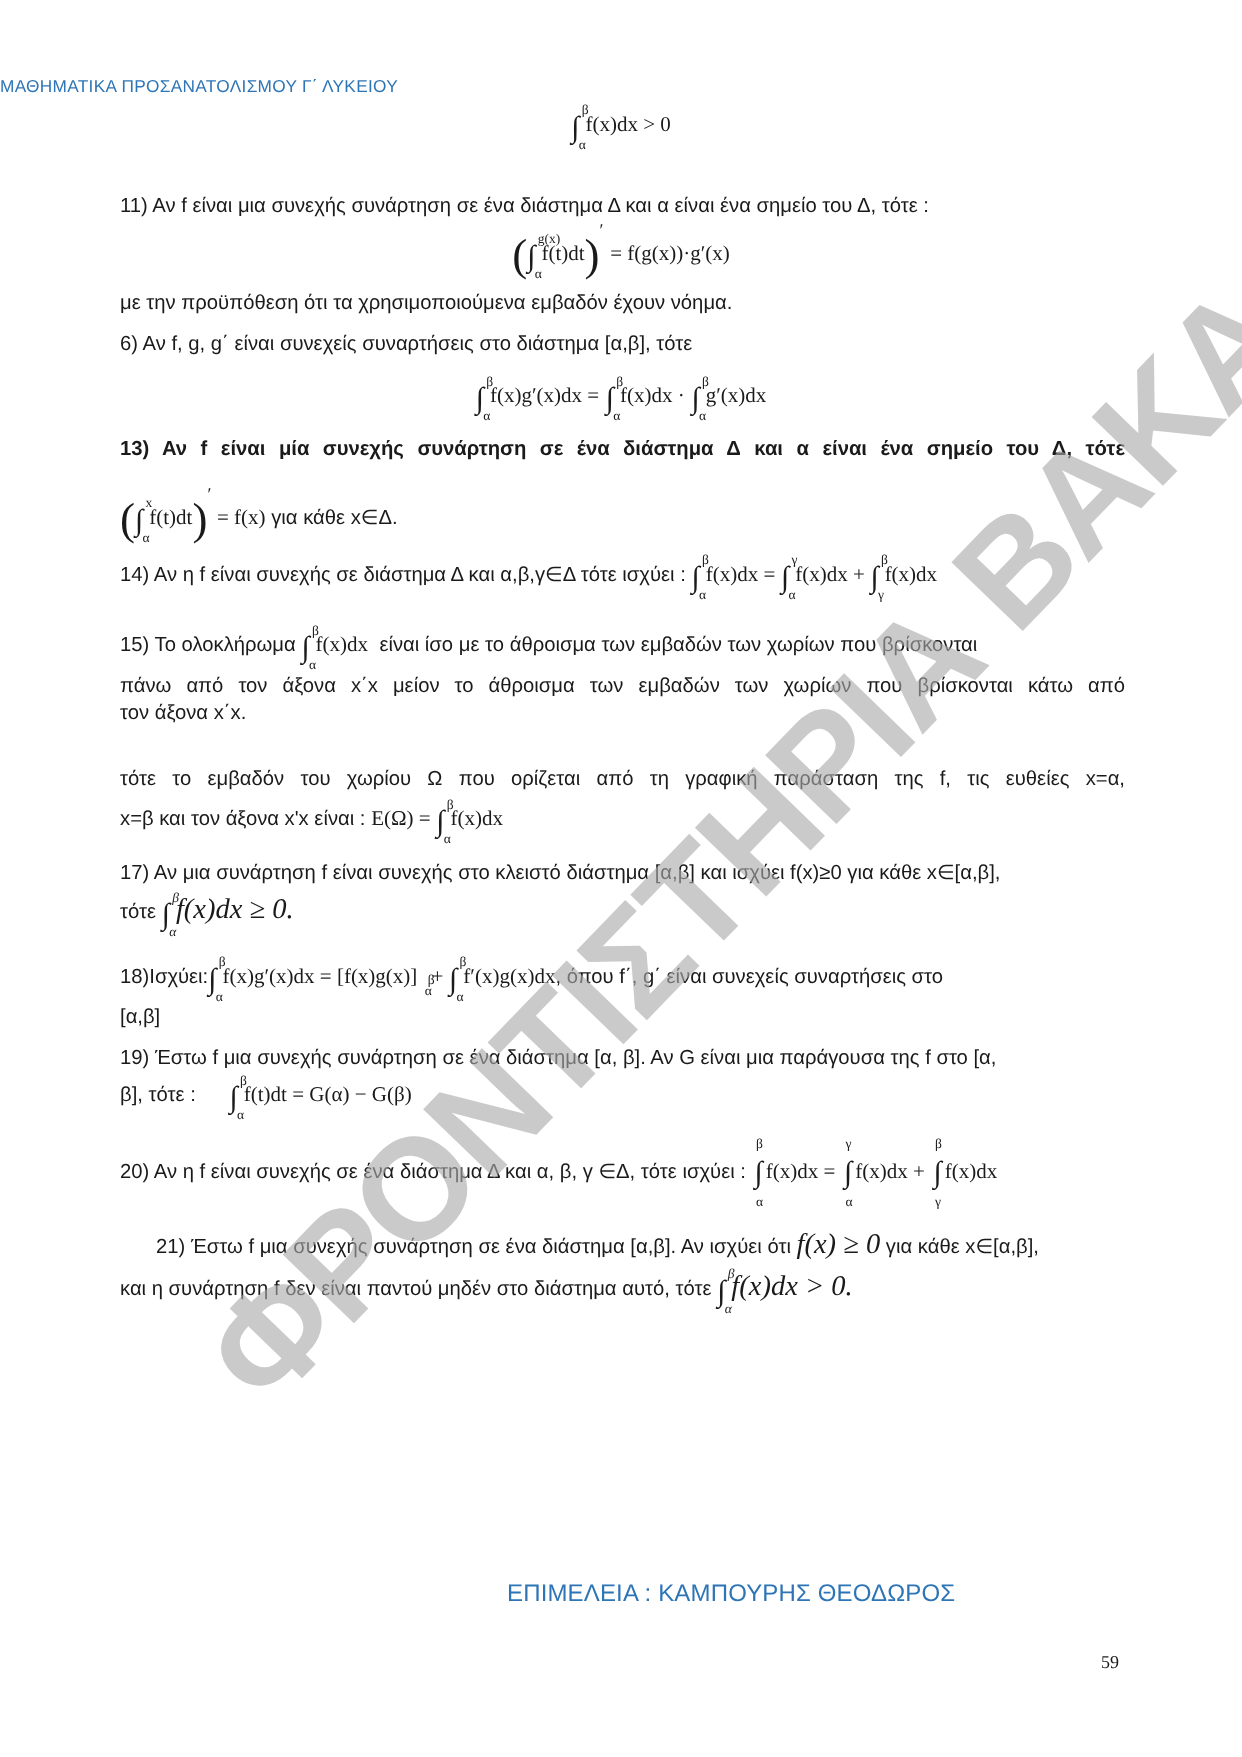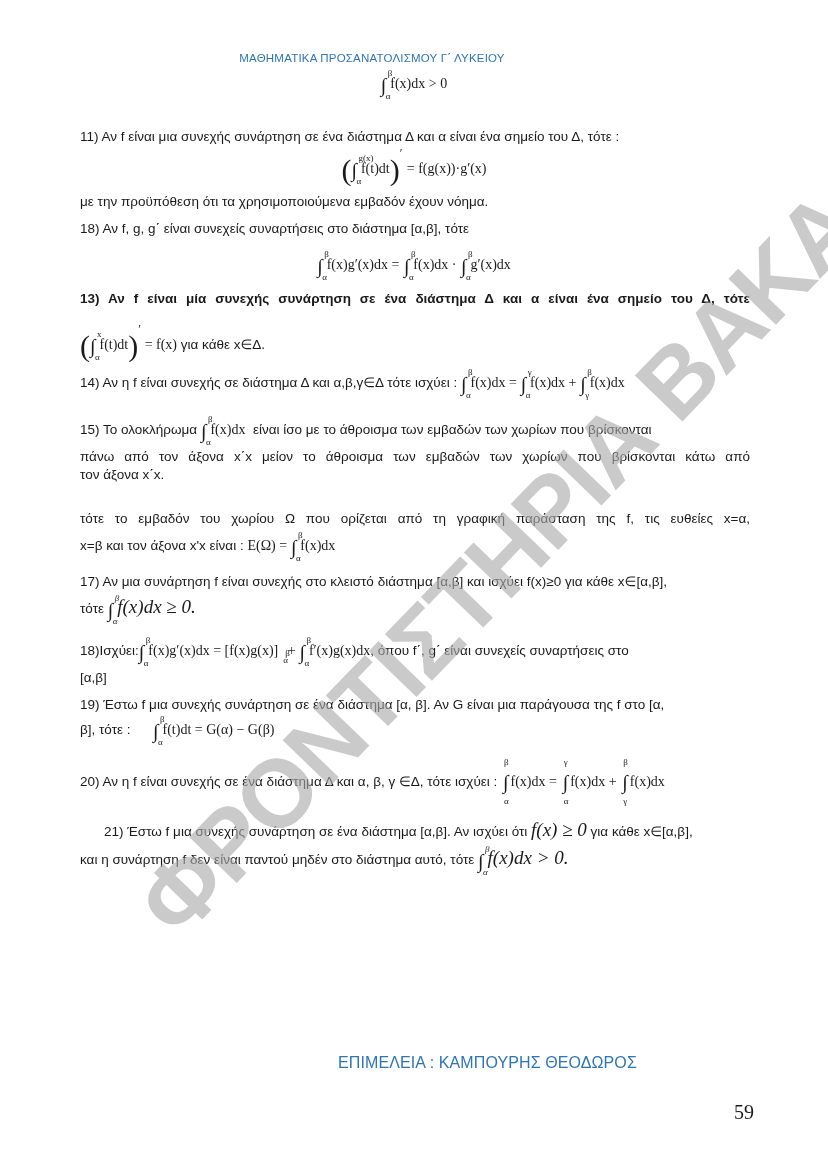--- a/index.html
+++ b/index.html
@@ -1,54 +1,54 @@
 <!DOCTYPE html>
 <html><head>
 <meta charset="utf-8">
 <style>
   html, body { margin: 0; padding: 0; background: #ffffff; }
   body { width: 828px; height: 1171px; position: relative; overflow: hidden; font-family: "Liberation Sans", sans-serif; color: #1a1a1a; }
   .page { position: absolute; left: 0; top: 0; width: 828px; height: 1171px; }
-  .header { position: absolute; top: 52px; left: 0; width: 744px; text-align: center; color: #2e75b6; font-size: 11.5px; letter-spacing: 0.2px; font-variant: small-caps; }
+  .header { position: absolute; top: 52px; left: 0; width: 744px; color: #2e75b6; font-size: 11.5px; letter-spacing: 0.2px; font-variant: small-caps; }
   .ln { position: absolute; left: 80px; width: 670px; font-size: 13.5px; line-height: 18px; white-space: nowrap; }
   .just { white-space: normal; text-align: justify; text-align-last: justify; }
   .math { font-family: "Liberation Serif", serif; font-size: 14px; }
   .mathi { font-family: "Liberation Serif", serif; font-size: 19px; font-style: italic; }
   .center { position: absolute; left: 0; width: 828px; text-align: center; }
   .int { display: inline-block; position: relative; font-family: "Liberation Serif", serif; font-size: 20px; line-height: 1; vertical-align: -4px; margin-right: 4px; }
   .int .hi { position: absolute; left: 7px; top: -6px; font-size: 9px; }
   .int .lo { position: absolute; left: 5px; bottom: -6px; font-size: 9px; }
   .intb { display: inline-block; position: relative; font-family: "Liberation Serif", serif; font-size: 20px; line-height: 1; vertical-align: -3px; margin: 0 2px; }
   .intb .hi { position: absolute; left: 1px; top: -14px; font-size: 9px; }
   .intb .lo { position: absolute; left: 1px; bottom: -14px; font-size: 9px; }
   .paren { font-family: "Liberation Serif", serif; font-size: 30px; vertical-align: -7px; font-weight: 200; }
   .prime { font-family: "Liberation Serif", serif; font-size: 12px; vertical-align: 16px; }
   .footer { position: absolute; top: 1054px; left: 338px; color: #2e75b6; font-size: 16px; letter-spacing: 0.1px; }
-  .pagenum { position: absolute; top: 1101px; left: 734px; font-family: "Liberation Serif", serif; font-size: 20px; }
+  .pagenum { position: absolute; top: 1101px; left: 734px; font-family: "Liberation Serif", serif; font-size: 12px; }
   .watermark { position: absolute; left: 30px; top: 570px; width: 820px; text-align: center; font-family: "Liberation Sans", sans-serif; font-size: 96px; font-weight: bold; color: rgba(170,170,170,0.62); transform: rotate(-46deg); transform-origin: center center; letter-spacing: -2px; white-space: nowrap; pointer-events: none; }
 </style>
 </head>
 <body>
 
 <div class="page">
 
   <div class="header">ΜΑΘΗΜΑΤΙΚΑ ΠΡΟΣΑΝΑΤΟΛΙΣΜΟΥ Γ΄ ΛΥΚΕΙΟΥ</div>
 
   <div class="center" style="top:74px;">
     <span class="int">∫<span class="hi">β</span><span class="lo">α</span></span><span class="math">f(x)dx &gt; 0</span>
   </div>
 
   <div class="ln" style="top:112px;margin-top:16px;">11) Αν f είναι μια συνεχής συνάρτηση σε ένα διάστημα Δ και α είναι ένα σημείο του Δ, τότε :</div>
   <div class="center" style="top:146px;">
     <span class="paren">(</span><span class="int">∫<span class="hi">g(x)</span><span class="lo">α</span></span><span class="math">f(t)dt</span><span class="paren">)</span><span class="prime">′</span>
     <span class="math">= f(g(x))·g′(x)</span>
   </div>
   <div class="ln" style="top:193px;">με την προϋπόθεση ότι τα χρησιμοποιούμενα εμβαδόν έχουν νόημα.</div>
 
-  <div class="ln" style="top:220px;">18) Αν f, g, g΄ είναι συνεχείς συναρτήσεις στο διάστημα [α,β], τότε</div>
+  <div class="ln" style="top:220px;">6) Αν f, g, g΄ είναι συνεχείς συναρτήσεις στο διάστημα [α,β], τότε</div>
   <div class="center" style="top:255px;">
     <span class="int">∫<span class="hi">β</span><span class="lo">α</span></span><span class="math">f(x)g′(x)dx =</span>
     <span class="int">∫<span class="hi">β</span><span class="lo">α</span></span><span class="math">f(x)dx ·</span>
     <span class="int">∫<span class="hi">β</span><span class="lo">α</span></span><span class="math">g′(x)dx</span>
   </div>
 
   <div class="ln just" style="top:290px;font-weight:bold;">13) Αν f είναι μία συνεχής συνάρτηση σε ένα διάστημα Δ και α είναι ένα σημείο του Δ, τότε</div>
   <div class="ln" style="top:320px;">
     <span class="paren">(</span><span class="int">∫<span class="hi">x</span><span class="lo">α</span></span><span class="math">f(t)dt</span><span class="paren">)</span><span class="prime">′</span>
     <span class="math">= f(x)</span><span> για κάθε x∈Δ.</span>

